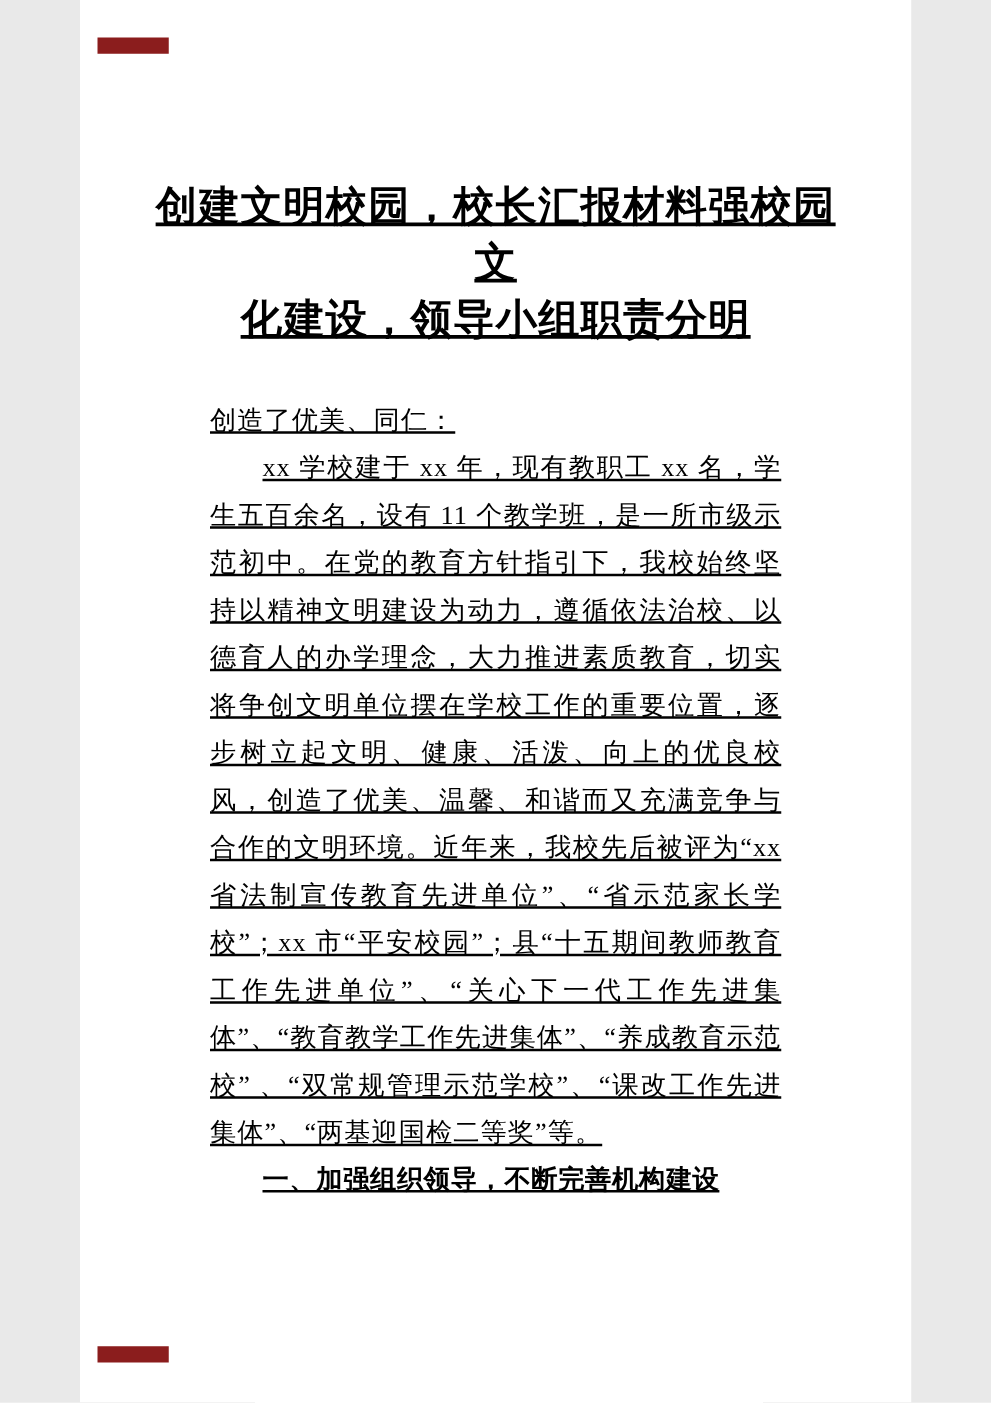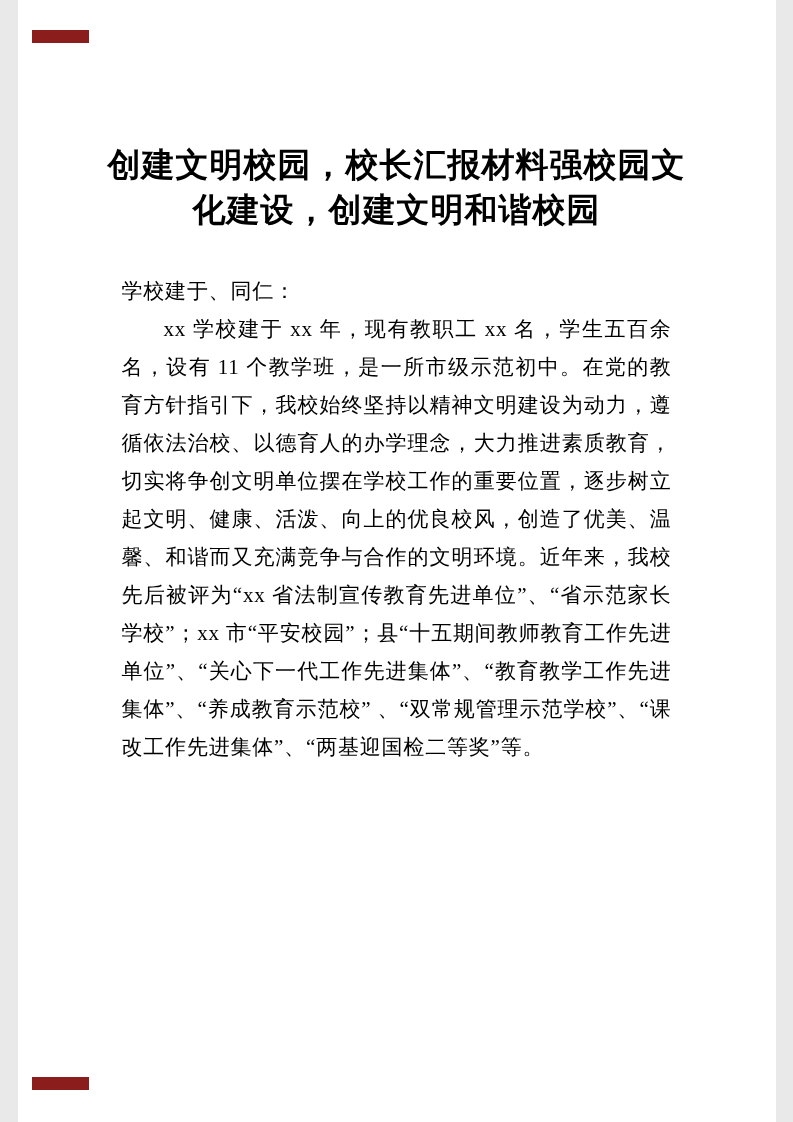--- a/index.html
+++ b/index.html
@@ -1,25 +1,26 @@
 <!DOCTYPE html>
 <html><head>
 <meta charset="utf-8">
 <style>
   * { margin: 0; padding: 0; box-sizing: border-box; }
   html, body { background: #e9e9e9; }
   .page {
     position: relative;
-    width: 758px;
+    width: 665px;
     height: 1122px;
     margin: 0 auto;
     background: #ffffff;
     overflow: hidden;
     color: #000;
     font-family: "Liberation Serif", "DejaVu Serif", serif;
+    text-decoration: underline;
   }
   .corner-mark {
     position: absolute;
     left: 14px;
     width: 57px;
     height: 13px;
     background: #8b1d1d;
   }
   .corner-mark.top { top: 30px; }
   .corner-mark.bottom { top: 1077px; }
@@ -53,26 +54,27 @@
 </style>
 </head>
 <body>
 
 <div class="page">
 
   <div class="corner-mark top" style="background-color: rgb(139, 29, 29);"></div>
 
   <h1 class="doc-title">
     <span>创建文明校园，校长汇报材料强校园文</span><br>
-    <span>化建设，创建文明和谐校园</span>
+    <span>化建设，领导小组职责分明</span>
   </h1>
 
   <div class="doc-body">
-    <p class="salutation">学校建于、同仁：</p>
+    <p class="salutation">创造了优美、同仁：</p>
 
     <p class="para">xx 学校建于 xx 年，现有教职工 xx 名，学生五百余名，设有 11 个教学班，是一所市级示范初中。在党的教育方针指引下，我校始终坚持以精神文明建设为动力，遵循依法治校、以德育人的办学理念，大力推进素质教育，切实将争创文明单位摆在学校工作的重要位置，逐步树立起文明、健康、活泼、向上的优良校风，创造了优美、温馨、和谐而又充满竞争与合作的文明环境。近年来，我校先后被评为“xx 省法制宣传教育先进单位”、“省示范家长学校”；xx 市“平安校园”；县“十五期间教师教育工作先进单位”、“关心下一代工作先进集体”、“教育教学工作先进集体”、“养成教育示范校” 、“双常规管理示范学校”、“课改工作先进集体”、“两基迎国检二等奖”等。</p>
 
+    <p class="heading">一、加强组织领导，不断完善机构建设</p>
 
   </div>
 
   <div class="corner-mark bottom" style="background-color: rgb(139, 29, 29);"></div>
 
 </div>
 
 </body></html>

